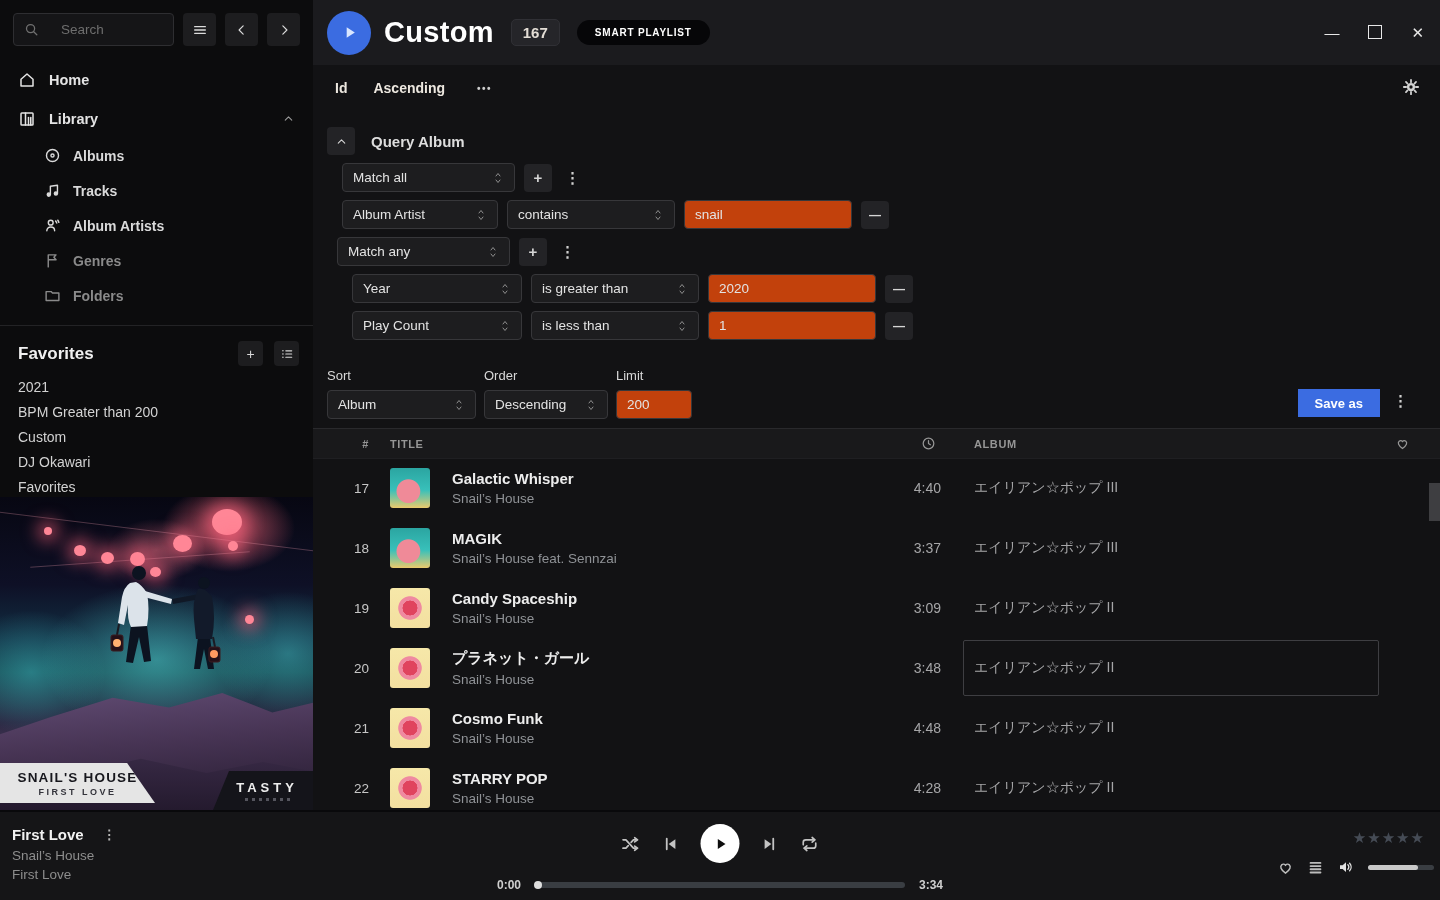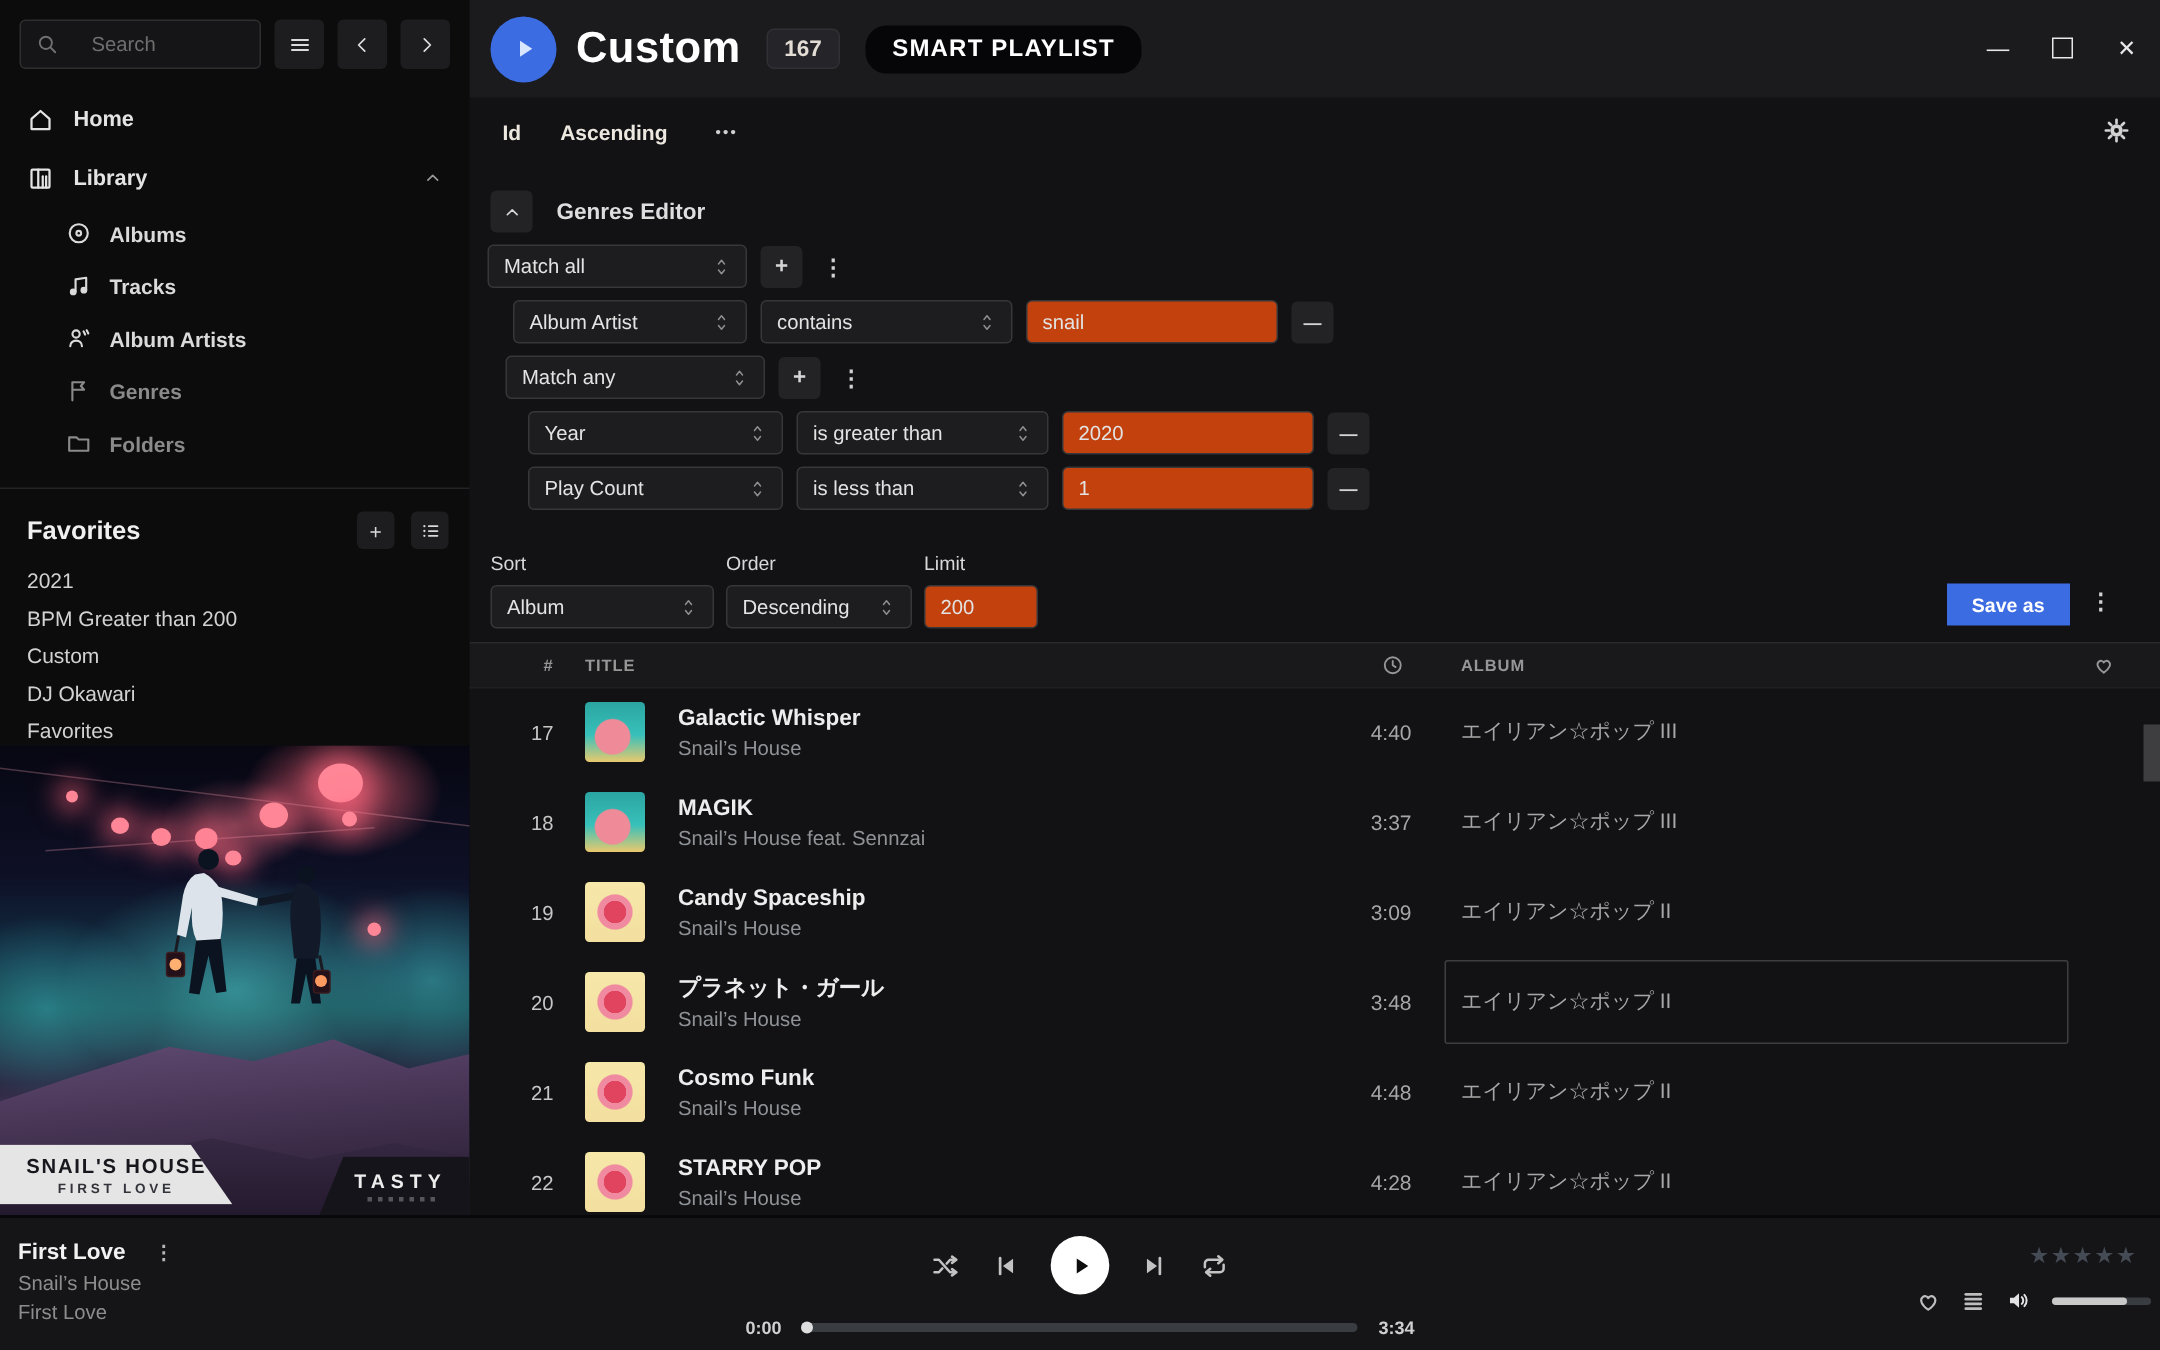--- a/index.html
+++ b/index.html
@@ -68,21 +68,21 @@
 
   
   .main{position:absolute;left:313px;top:0;width:1127px;height:810px;background:#121214;}
   .page-header{position:relative;height:65px;background:#1b1b1e;display:flex;align-items:center;
                padding-left:14px;box-sizing:border-box;}
   .play-big{width:44px;height:44px;border-radius:50%;display:flex;align-items:center;
             justify-content:center;cursor:pointer;flex:0 0 auto;}
   .page-title{font-size:29px;font-weight:800;color:#fff;margin-left:13px;letter-spacing:.3px;}
   .count-badge{margin-left:17px;background:#252529;border:1px solid #303035;border-radius:5px;
                padding:4px 11px;font-size:15px;font-weight:700;color:#e3ddd5;}
-  .type-pill{margin-left:17px;background:#060608;color:#fff;font-size:16px;font-weight:800;
+  .type-pill{margin-left:17px;background:#060608;color:#fff;font-size:10px;font-weight:800;
              letter-spacing:.8px;padding:7px 18px;border-radius:14px;}
   .win{position:absolute;right:16px;top:0;height:64px;display:flex;align-items:center;gap:29px;color:#e8e8e8;}
   .win span{cursor:pointer;font-size:15px;line-height:1;}
   .win .max{width:12px;height:12px;border:1.5px solid #e8e8e8;display:block;}
 
   .toolbar{position:relative;display:flex;align-items:center;height:46px;padding:0 22px;font-weight:700;}
   .tb-field{font-size:14px;color:#ece7df;cursor:pointer;}
   .tb-dir{font-size:14px;color:#ece7df;margin-left:26px;cursor:pointer;}
   .tb-more{margin-left:32px;font-size:10px;letter-spacing:1.5px;color:#cfcfcf;cursor:pointer;}
   .tb-gear{position:absolute;right:20px;top:13px;color:#d2d2d2;cursor:pointer;}
@@ -399,24 +399,24 @@
       </span>
     </div>
 
     <section>
       <div class="qe-header">
         <div class="sq-btn">
           <svg class="ic" width="13" height="13" viewBox="0 0 24 24">
               <polyline points="6 15 12 9 18 15"></polyline>
             </svg>
         </div>
-        <span class="qe-title">Genres Editor</span>
-      </div>
-
-      <div class="qe-row" style="margin-left:12px;">
+        <span class="qe-title">Query Album</span>
+      </div>
+
+      <div class="qe-row" style="margin-left:29px;">
         <div class="sel w-match">
           <span>Match all</span>
           <span class="caret">
             <svg class="ic" width="12" height="14" viewBox="0 0 24 28" stroke-width="2.4">
                 <polyline points="8 10 12 5 16 10"></polyline>
                 <polyline points="8 18 12 23 16 18"></polyline>
               </svg>
           </span>
         </div>
         <div class="sq-btn">

